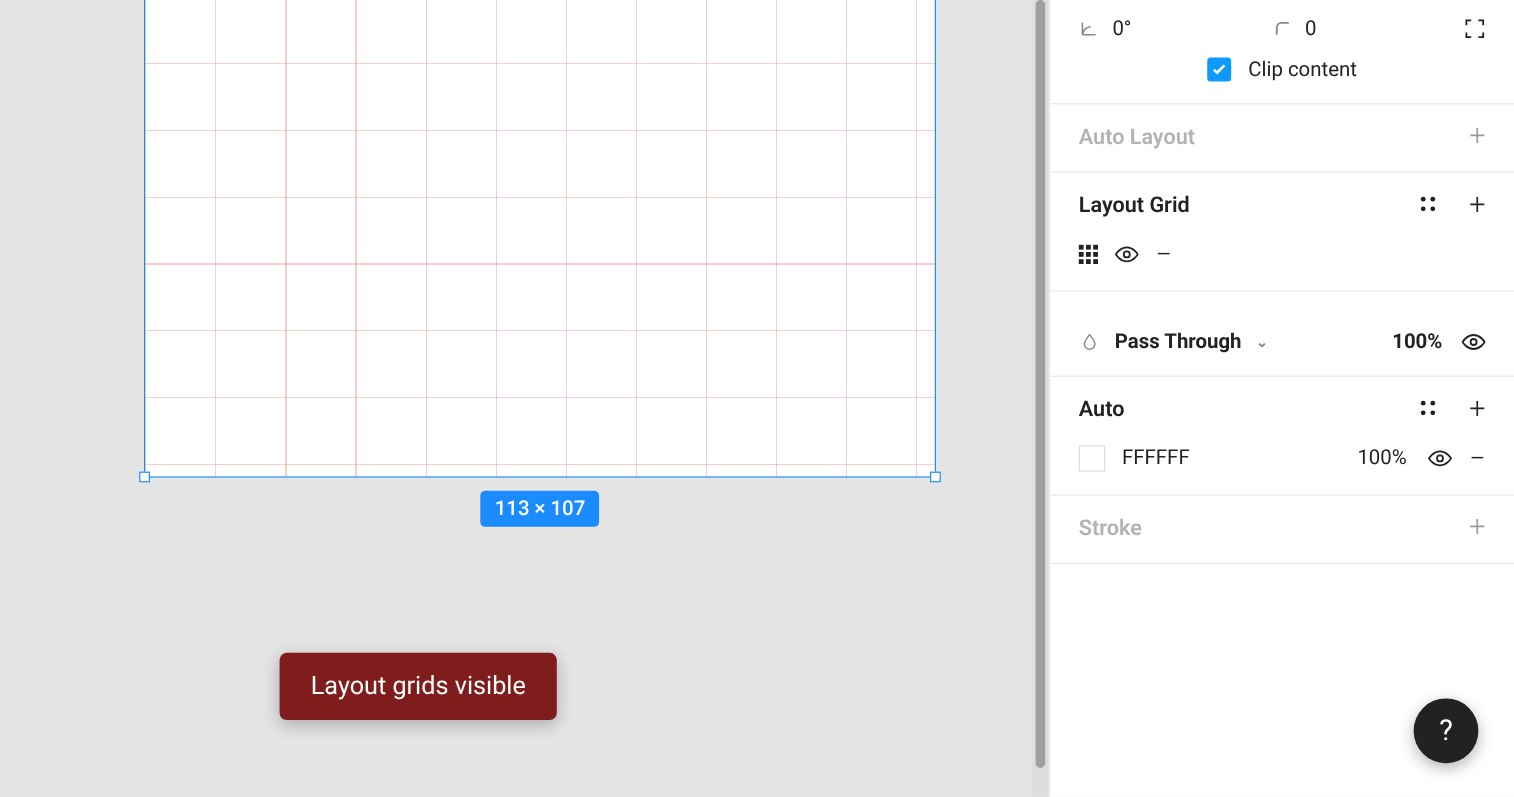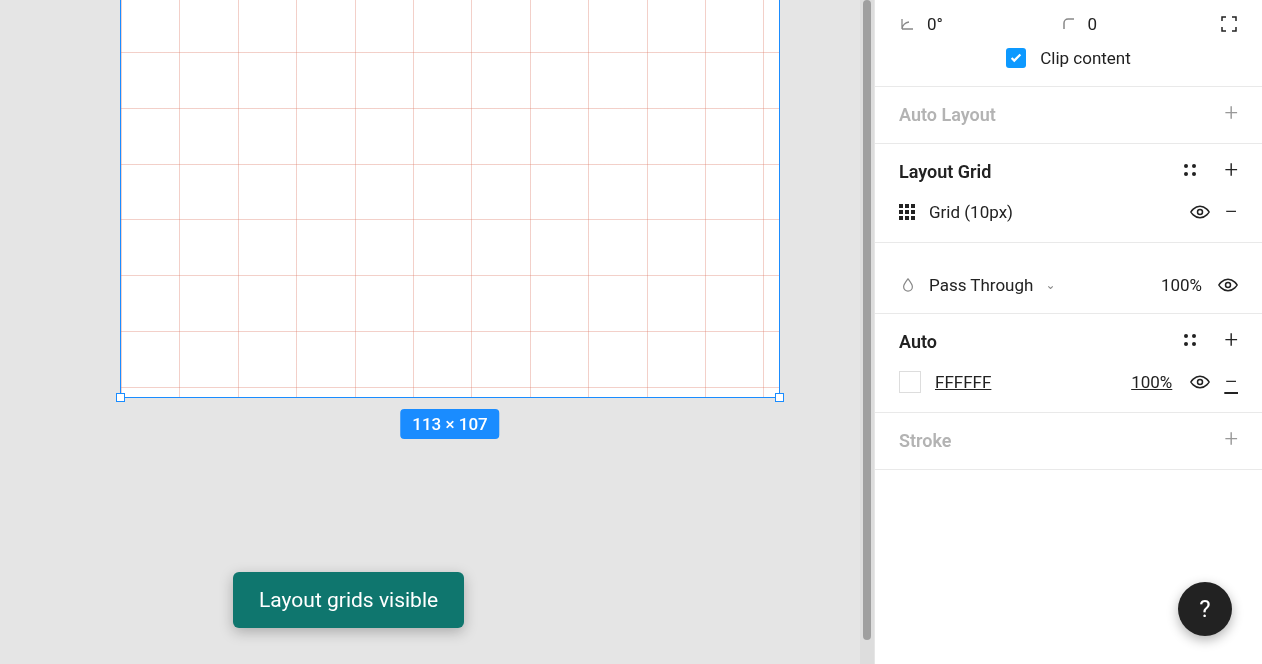--- a/index.html
+++ b/index.html
@@ -47,22 +47,22 @@
       background: #1a8cff;
       color: #fff;
       font-size: 17px;
       font-weight: 500;
       padding: 5px 12px;
       border-radius: 4px;
     }
     .toast {
       position: absolute;
       left: 233px;
-      top: 572px;
-      background: #0f766e;
+      top: 544px;
+      background: #7f1d1d;
       color: #fff;
       font-size: 21px;
       padding: 16px 26px;
       border-radius: 6px;
       box-shadow: 0 4px 14px rgba(0,0,0,0.25);
     }
     .scrollbar-v {
       position: absolute;
       right: 0;
       top: 0;
@@ -224,33 +224,32 @@
             <span></span>
             <span></span>
             <span></span>
             <span></span>
             <span></span>
             <span></span>
             <span></span>
             <span></span>
           </span>
       </span>
-      <span class="val-txt flex-grow">Grid (10px)</span>
       <span class="icon-btn">
         <svg class="eye" viewBox="0 0 24 16" fill="none" stroke="currentColor" stroke-width="1.8">
             <path d="M1 8s4-7 11-7 11 7 11 7-4 7-11 7S1 8 1 8z"></path>
             <circle cx="12" cy="8" r="3"></circle>
           </svg>
       </span>
       <span class="icon-btn minus">−</span>
     </div>
   </div>
 
   <div class="section">
-    <div class="row blend-row" style="margin-top:18px;">
+    <div class="row blend-row" style="margin-top:18px;font-weight:bold;">
       <span class="prop-icon">
         <svg class="droplet" viewBox="0 0 14 16" fill="none" stroke="currentColor" stroke-width="1.4">
             <path d="M7 1c3 4 5 6.5 5 9a5 5 0 0 1-10 0c0-2.5 2-5 5-9z"></path>
           </svg>
       </span>
       <span class="val-txt">Pass Through</span>
       <span class="chev">⌄</span>
       <span class="val-txt opacity-val">100%</span>
       <span class="icon-btn">
         <svg class="eye" viewBox="0 0 24 16" fill="none" stroke="currentColor" stroke-width="1.8">
@@ -269,21 +268,21 @@
           <span class="styles-dots">
               <span></span>
               <span></span>
               <span></span>
               <span></span>
             </span>
         </span>
         <span class="icon-btn plus">+</span>
       </div>
     </div>
-    <div class="row" style="margin-top:18px;text-decoration:underline;">
+    <div class="row" style="margin-top:18px;">
       <span class="swatch"></span>
       <span class="val-txt">FFFFFF</span>
       <span class="val-txt opacity-val">100%</span>
       <span class="icon-btn">
         <svg class="eye" viewBox="0 0 24 16" fill="none" stroke="currentColor" stroke-width="1.8">
             <path d="M1 8s4-7 11-7 11 7 11 7-4 7-11 7S1 8 1 8z"></path>
             <circle cx="12" cy="8" r="3"></circle>
           </svg>
       </span>
       <span class="icon-btn minus">−</span>

